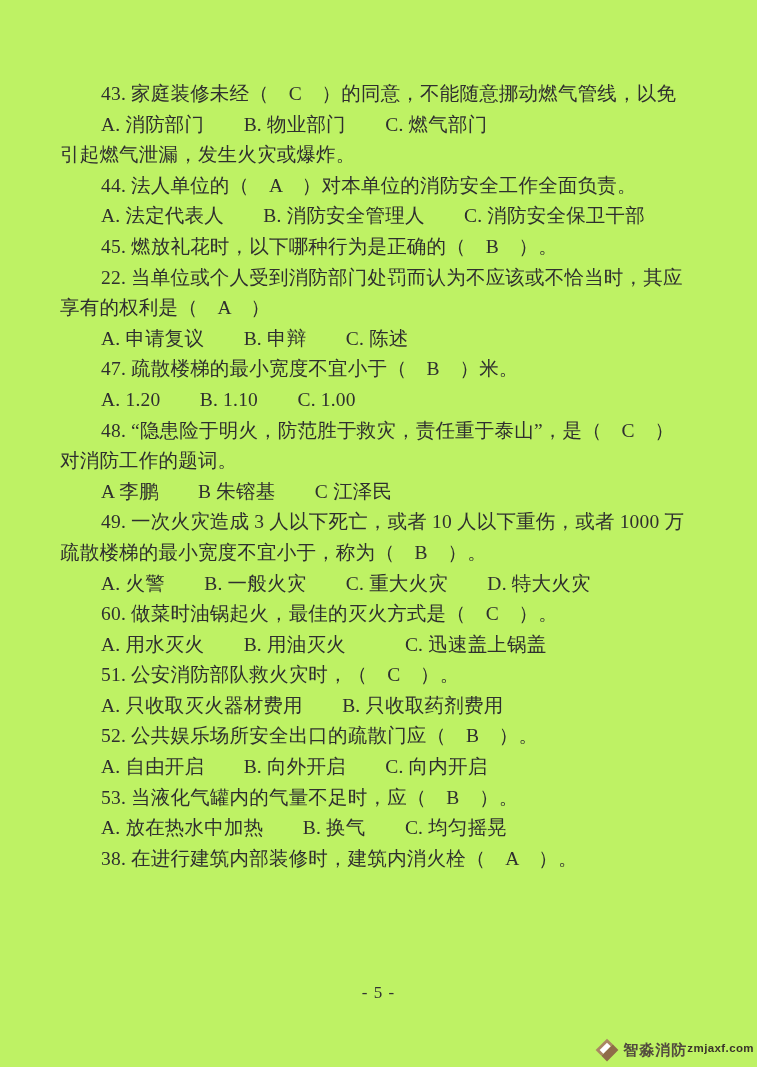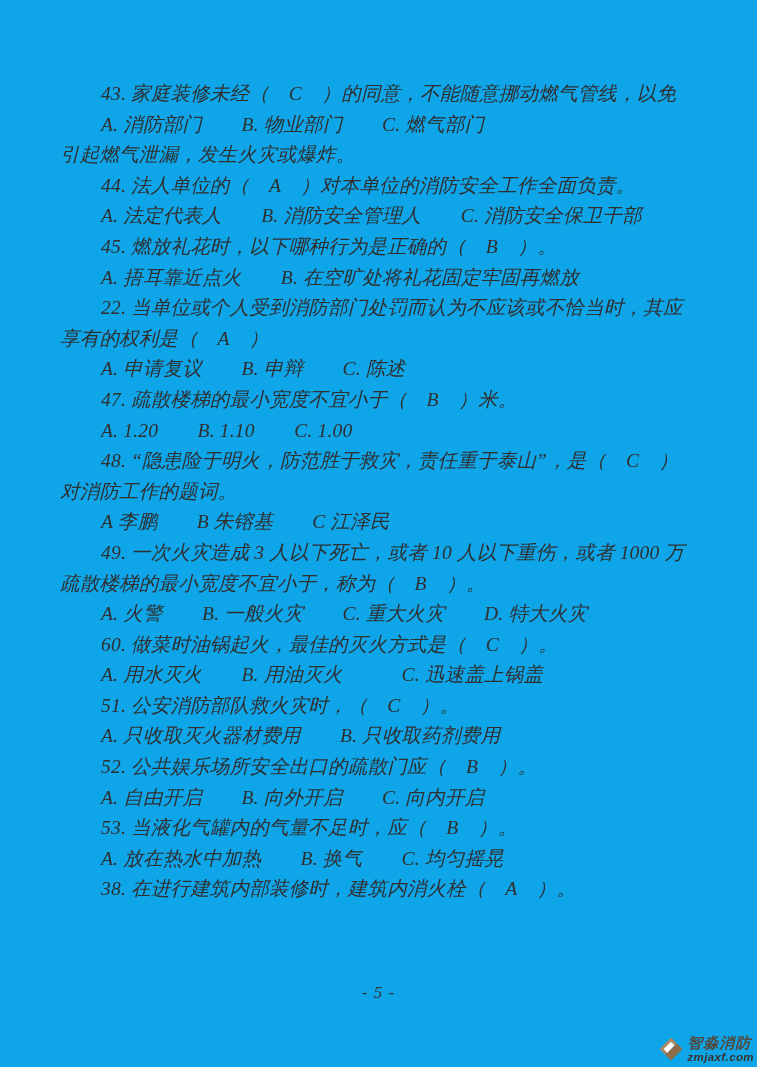--- a/index.html
+++ b/index.html
@@ -10,22 +10,21 @@
   body {
     width: 757px;
     height: 1067px;
     position: relative;
     overflow: hidden;
     font-family: "Liberation Serif", "DejaVu Serif", serif;
   }
   .page {
     position: absolute;
     inset: 0;
-    background: #0ea5e9;
-    font-style: italic;
+    background: #bef264;
   }
   .doc-content {
     position: absolute;
     left: 60px;
     top: 79px;
     width: 645px;
     font-size: 19.5px;
     line-height: 30.6px;
     color: #2f2f2f;
     letter-spacing: 0.2px;
@@ -54,21 +53,21 @@
     align-items: center;
     gap: 3px;
   }
   .watermark .logo-icon {
     width: 26px;
     height: 26px;
     flex: 0 0 auto;
   }
   .watermark .wm-text {
     display: flex;
-    flex-direction: column;
+    flex-direction: row;
     line-height: 1.05;
   }
   .wm-brand {
     font-family: "Liberation Sans", "DejaVu Sans", sans-serif;
     font-size: 15px;
     font-weight: 700;
     color: #524a3f;
     letter-spacing: 1px;
   }
   .wm-domain {
@@ -84,21 +83,20 @@
 
 <div class="page">
 
   <div class="doc-content">
     <div class="line indent">43. 家庭装修未经（　C　）的同意，不能随意挪动燃气管线，以免</div>
     <div class="line indent">A. 消防部门　　B. 物业部门　　C. 燃气部门</div>
     <div class="line">引起燃气泄漏，发生火灾或爆炸。</div>
     <div class="line indent">44. 法人单位的（　A　）对本单位的消防安全工作全面负责。</div>
     <div class="line indent">A. 法定代表人　　B. 消防安全管理人　　C. 消防安全保卫干部</div>
     <div class="line indent">45. 燃放礼花时，以下哪种行为是正确的（　B　）。</div>
-    <div class="line indent">A. 捂耳靠近点火　　B. 在空旷处将礼花固定牢固再燃放</div>
     <div class="line indent">22. 当单位或个人受到消防部门处罚而认为不应该或不恰当时，其应</div>
     <div class="line">享有的权利是（　A　）</div>
     <div class="line indent">A. 申请复议　　B. 申辩　　C. 陈述</div>
     <div class="line indent">47. 疏散楼梯的最小宽度不宜小于（　B　）米。</div>
     <div class="line indent">A. 1.20　　B. 1.10　　C. 1.00</div>
     <div class="line indent">48. “隐患险于明火，防范胜于救灾，责任重于泰山”，是（　C　）</div>
     <div class="line">对消防工作的题词。</div>
     <div class="line indent">A 李鹏　　B 朱镕基　　C 江泽民</div>
     <div class="line indent">49. 一次火灾造成 3 人以下死亡，或者 10 人以下重伤，或者 1000 万</div>
     <div class="line">疏散楼梯的最小宽度不宜小于，称为（　B　）。</div>

